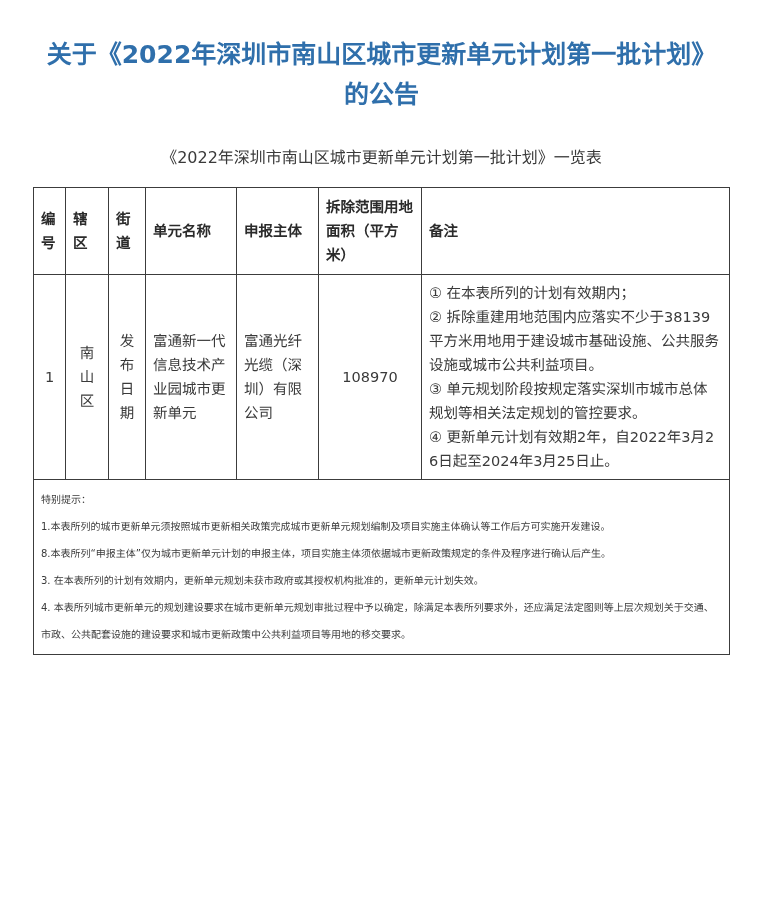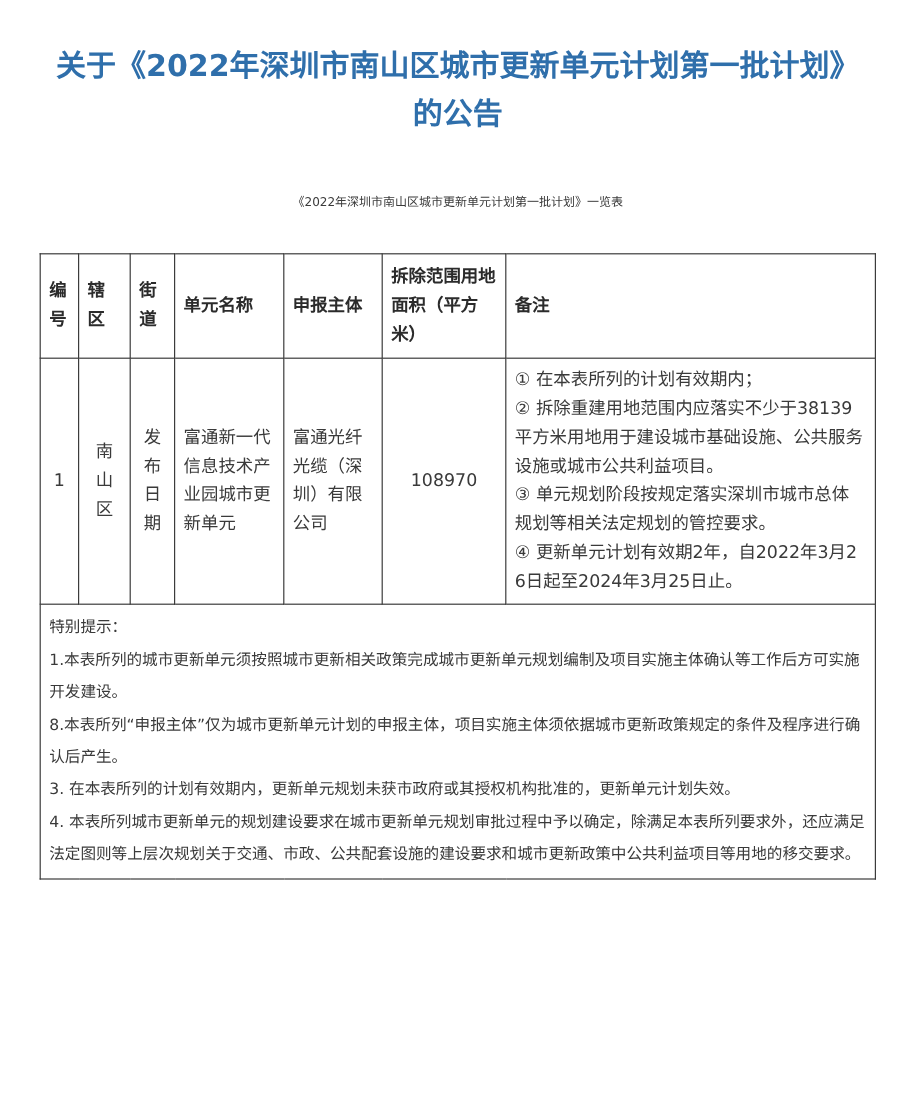--- a/index.html
+++ b/index.html
@@ -63,24 +63,24 @@
   }
   .para-date {
     text-align: right;
     margin-top: 30px;
     padding-right: 18px;
   }
 
   
   .table-caption {
     text-align: center;
-    font-size: 10px;
+    font-size: 16px;
     line-height: 26px;
     color: #3a3a3a;
-    margin: 12px;
+    margin: 0;
     padding: 30px 0 16px 0;
   }
 
   
   .table-wrap {
     padding: 0 33px 0 33px;
   }
   table.plan-table {
     border-collapse: collapse;
     width: 697px;
@@ -127,21 +127,21 @@
     margin: 0;
     text-indent: 0;
   }
 
   
   td.notes-cell {
     padding: 10px 10px 14px 10px;
     vertical-align: top;
   }
   .note-line {
-    font-size: 13px;
+    font-size: 10px;
     line-height: 27px;
     color: #3a3a3a;
     margin: 0;
   }
 </style>
 </head>
 <body>
 
 <div class="page">
 

